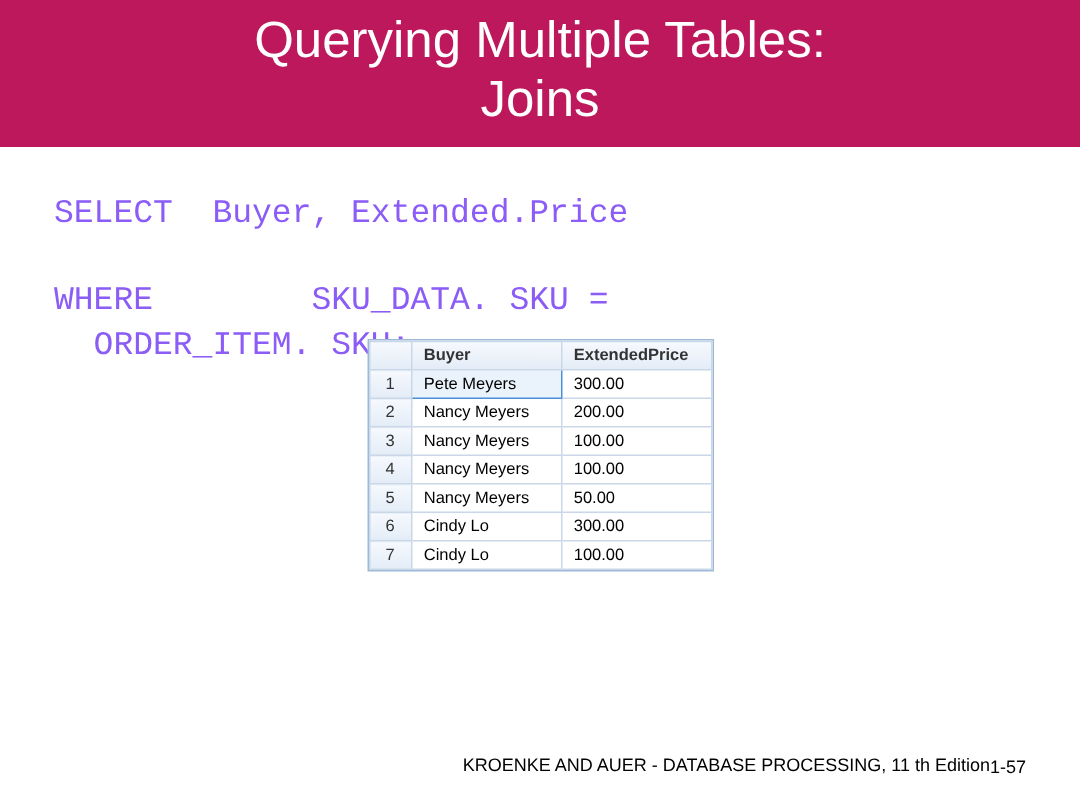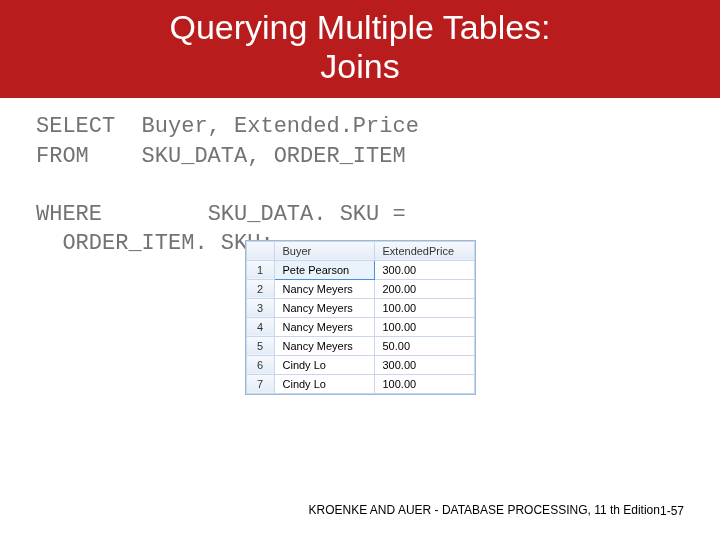--- a/index.html
+++ b/index.html
@@ -1,66 +1,65 @@
 <!DOCTYPE html>
 <html><head>
 <meta charset="utf-8">
 <style>
   * { margin: 0; padding: 0; box-sizing: border-box; }
   html, body { width: 720px; height: 540px; background: #fff; font-family: Arial, Helvetica, sans-serif; overflow: hidden; }
   .slide { position: relative; width: 720px; height: 540px; }
-  .title-bar { width: 100%; background: #b91c1c; text-align: center; padding: 8px 0 12px 0; }
+  .title-bar { width: 100%; background: #be185d; text-align: center; padding: 8px 0 12px 0; }
   .title-bar h1 { color: #fff; font-family: Arial, sans-serif; font-size: 34px; font-weight: 400; line-height: 1.15; }
-  .sql-block { padding: 14px 36px 0 36px; font-family: "Courier New", Courier, monospace; font-size: 22px; line-height: 1.35; color: #737373; }
+  .sql-block { padding: 30px 36px 0 36px; font-family: "Courier New", Courier, monospace; font-size: 22px; line-height: 1.35; color: #8b5cf6; }
   .sql-line { white-space: pre; }
   .kw { display: inline-block; width: 7ch; }
   .indent { padding-left: 2ch; }
   .where-val { display: inline-block; margin-top: 28px; }
   .table-wrap { display: flex; justify-content: center; margin-top: -18px; }
   .grid { border-collapse: collapse; font-family: Tahoma, Arial, sans-serif; font-size: 11px; background: #fff; box-shadow: 0 0 0 1px #9db9d8; }
   .grid th, .grid td { border: 1px solid #c9d7e8; padding: 3px 8px; text-align: left; height: 18px; }
-  .grid thead th { background: linear-gradient(#f6f9fd, #e3ecf7); color: #333; font-weight: 400; }
+  .grid thead th { background: linear-gradient(#f6f9fd, #e3ecf7); color: #333; font-weight: 700; }
   .grid thead th.rownum-head, .grid td.rownum { background: linear-gradient(#f6f9fd, #e3ecf7); text-align: center; width: 28px; color: #333; }
   .grid td.sel { border: 1px solid #4a90d9; background: #eaf3fb; }
   .grid td.buyer { width: 100px; }
   .grid td.price { width: 100px; }
   .footer { position: absolute; bottom: 22px; left: 36px; right: 36px; display: flex; justify-content: flex-end; align-items: flex-end; font-family: Arial, sans-serif; font-size: 12px; color: #000; }
   .footer .left { line-height: 1.35; }
 </style>
 </head>
 <body>
 <div class="slide">
 
   <div class="title-bar">
     <h1>
       <span>Querying Multiple Tables:</span><br>
       <span>Joins</span>
     </h1>
   </div>
 
   <div class="sql-block">
     <div class="sql-line"><span class="kw">SELECT</span> <span>Buyer, Extended.Price</span></div>
-    <div class="sql-line"><span class="kw">FROM</span> <span>SKU_DATA, ORDER_ITEM</span></div>
     <div class="sql-line"><span class="kw">WHERE</span>      <span class="where-val">SKU_DATA. SKU =</span></div>
     <div class="sql-line indent"><span>ORDER_ITEM. SKU;</span></div>
   </div>
 
   <div class="table-wrap">
     <table class="grid">
       <thead>
         <tr>
           <th class="rownum-head"></th>
           <th>Buyer</th>
           <th>ExtendedPrice</th>
         </tr>
       </thead>
       <tbody>
         <tr>
           <td class="rownum">1</td>
-          <td class="buyer sel">Pete Pearson</td>
+          <td class="buyer sel">Pete Meyers</td>
           <td class="price">300.00</td>
         </tr>
         <tr>
           <td class="rownum">2</td>
           <td class="buyer">Nancy Meyers</td>
           <td class="price">200.00</td>
         </tr>
         <tr>
           <td class="rownum">3</td>
           <td class="buyer">Nancy Meyers</td>

